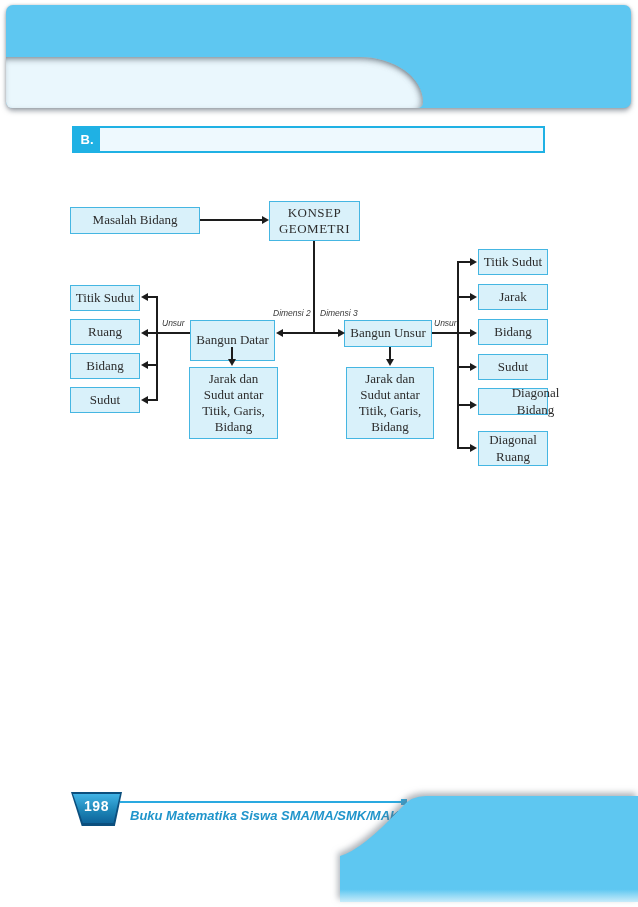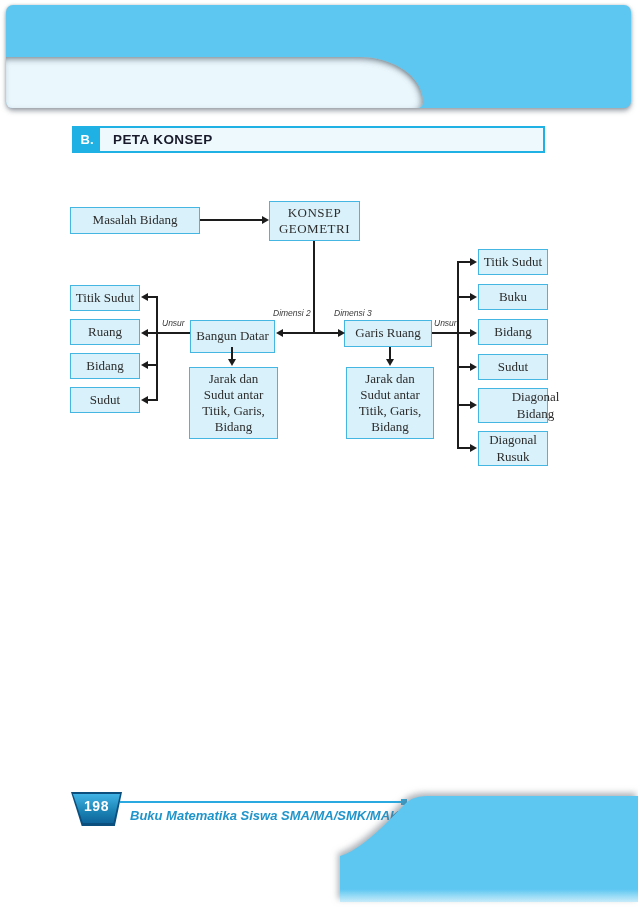--- a/index.html
+++ b/index.html
@@ -25,33 +25,33 @@
                  display:flex;align-items:center;padding-left:13px;}
 
   
   .nbox{position:absolute;background:#d9f1fa;border:1.4px solid #45b6e2;
         box-sizing:border-box;color:#2d2d2d;
         font-family:"Liberation Serif",serif;font-size:13px;line-height:1.25;
         display:flex;align-items:center;justify-content:center;text-align:center;
         padding:1px 2px;}
   .b-masalah{left:70px;top:207px;width:130px;height:27px;}
   .b-objek{left:269px;top:201px;width:91px;height:40px;letter-spacing:.5px;}
-  .b-bdatar{left:190px;top:320px;width:85px;height:33px;}
+  .b-bdatar{left:190px;top:320px;width:85px;height:41px;}
   .b-bruang{left:344px;top:320px;width:88px;height:27px;}
   .b-jarak1{left:189px;top:367px;width:89px;height:72px;}
   .b-jarak2{left:346px;top:367px;width:88px;height:72px;}
   .b-l0{left:70px;top:285px;width:70px;height:26px;}
   .b-l1{left:70px;top:319px;width:70px;height:26px;}
   .b-l2{left:70px;top:353px;width:70px;height:26px;}
   .b-l3{left:70px;top:387px;width:70px;height:26px;}
   .b-r0{left:478px;top:249px;width:70px;height:26px;}
   .b-r1{left:478px;top:284px;width:70px;height:26px;}
   .b-r2{left:478px;top:319px;width:70px;height:26px;}
   .b-r3{left:478px;top:354px;width:70px;height:26px;}
-  .b-r4{left:478px;top:388px;width:70px;height:35px;padding-left:47px;}
+  .b-r4{left:478px;top:388px;width:70px;height:27px;padding-left:47px;}
   .b-r5{left:478px;top:431px;width:70px;height:35px;}
 
   
   .hline,.vline{position:absolute;background:#1c1c1c;}
   .hline{height:1.5px;}
   .vline{width:1.5px;}
   .arr{position:absolute;width:0;height:0;}
   .arr.left {border-top:4px solid transparent;border-bottom:4px solid transparent;border-right:7px solid #1c1c1c;}
   .arr.right{border-top:4px solid transparent;border-bottom:4px solid transparent;border-left:7px solid #1c1c1c;}
   .arr.down {border-left:4px solid transparent;border-right:4px solid transparent;border-top:7px solid #1c1c1c;}
@@ -78,43 +78,42 @@
   .bottom-decoration svg{display:block;}
 </style>
 </head>
 <body>
 
 <div class="top-band"></div>
 <div class="top-pale"></div>
 
 <div class="section-bar">
   <div class="section-letter">B.</div>
-  <div class="section-title">PETA KONSEP</div>
 </div>
 
 <div>
 
   <div class="nbox b-masalah">Masalah Bidang</div>
   <div class="nbox b-objek">KONSEP GEOMETRI</div>
   <div class="nbox b-bdatar">Bangun Datar</div>
-  <div class="nbox b-bruang">Garis Ruang</div>
+  <div class="nbox b-bruang">Bangun Unsur</div>
   <div class="nbox b-jarak1">Jarak dan Sudut antar Titik, Garis, Bidang</div>
   <div class="nbox b-jarak2">Jarak dan Sudut antar Titik, Garis, Bidang</div>
 
   <div class="nbox b-l0">Titik Sudut</div>
   <div class="nbox b-l1">Ruang</div>
   <div class="nbox b-l2">Bidang</div>
   <div class="nbox b-l3">Sudut</div>
 
   <div class="nbox b-r0">Titik Sudut</div>
-  <div class="nbox b-r1">Buku</div>
+  <div class="nbox b-r1">Jarak</div>
   <div class="nbox b-r2">Bidang</div>
   <div class="nbox b-r3">Sudut</div>
   <div class="nbox b-r4">Diagonal Bidang</div>
-  <div class="nbox b-r5">Diagonal Rusuk</div>
+  <div class="nbox b-r5">Diagonal Ruang</div>
 
   <div class="hline" style="left:200px;top:219px;width:62px;"></div>
   <div class="arr right" style="left:262px;top:216px;"></div>
 
   <div class="vline" style="left:313px;top:241px;height:92px;"></div>
   <div class="hline" style="left:283px;top:332px;width:55px;"></div>
   <div class="arr left" style="left:276px;top:329px;"></div>
   <div class="arr right" style="left:338px;top:329px;"></div>
 
   <div class="hline" style="left:148px;top:332px;width:42px;"></div>
@@ -142,21 +141,21 @@
   <div class="arr right" style="left:470px;top:444px;"></div>
 
   <div class="vline" style="left:231px;top:347px;height:13px;"></div>
   <div class="arr down" style="left:228px;top:359px;"></div>
   <div class="vline" style="left:389px;top:347px;height:13px;"></div>
   <div class="arr down" style="left:386px;top:359px;"></div>
 
   <div class="edge-label" style="left:162px;top:318px;">Unsur</div>
   <div class="edge-label" style="left:434px;top:318px;">Unsur</div>
   <div class="edge-label" style="left:273px;top:308px;">Dimensi 2</div>
-  <div class="edge-label" style="left:334px;top:308px;">Dimensi 3</div>
+  <div class="edge-label" style="left:320px;top:308px;">Dimensi 3</div>
 </div>
 
 <div class="page-badge">
   <div class="inner"></div>
   <div class="num">198</div>
 </div>
 <div class="footer-rule"></div>
 <div class="footer-rule-end"></div>
 <div class="footer-book">Buku Matematika Siswa SMA/MA/SMK/MAK Kelas X</div>
 

